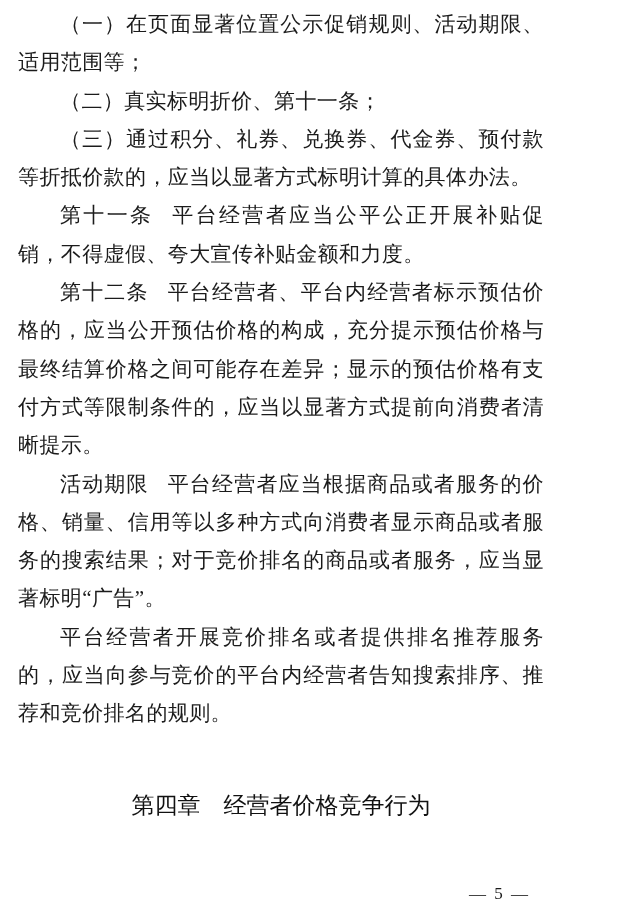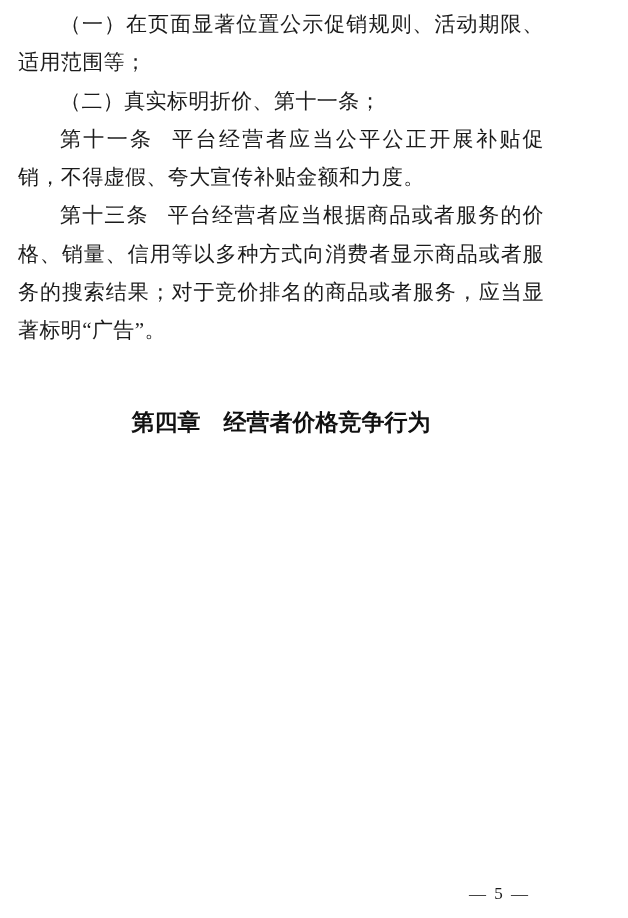--- a/index.html
+++ b/index.html
@@ -31,21 +31,21 @@
     letter-spacing: 0.4px;
   }
   .article-head {
     font-weight: 400;
     margin-right: 0.9em;
   }
   .chapter {
     margin: 56px 0 0 0;
     text-align: center;
     font-family: "Liberation Sans", "DejaVu Sans", sans-serif;
-    font-weight: 700;
+    font-weight: 400;
     font-size: 23px;
     line-height: 32px;
     color: #111111;
   }
   .page-number {
     position: absolute;
     right: 38px;
     bottom: 16px;
     font-size: 17px;
     line-height: 17px;
@@ -57,25 +57,28 @@
 </head>
 <body>
 
 <div class="page">
   <div class="content">
 
     <p class="para">（一）在页面显著位置公示促销规则、活动期限、适用范围等；</p>
 
     <p class="para">（二）真实标明折价、第十一条；</p>
 
+    <p class="para">（三）通过积分、礼券、兑换券、代金券、预付款等折抵价款的，应当以显著方式标明计算的具体办法。</p>
 
     <p class="para"><span class="article-head">第十一条</span><span>平台经营者应当公平公正开展补贴促销，不得虚假、夸大宣传补贴金额和力度。</span></p>
 
 
+    <p class="para"><span class="article-head">第十二条</span><span>平台经营者、平台内经营者标示预估价格的，应当公开预估价格的构成，充分提示预估价格与最终结算价格之间可能存在差异；显示的预估价格有支付方式等限制条件的，应当以显著方式提前向消费者清晰提示。</span></p>
 
-    <p class="para"><span class="article-head">第十三条</span><span>平台经营者应当根据商品或者服务的价格、销量、信用等以多种方式向消费者显示商品或者服务的搜索结果；对于竞价排名的商品或者服务，应当显著标明“广告”。</span></p>
+    <p class="para"><span class="article-head">活动期限</span><span>平台经营者应当根据商品或者服务的价格、销量、信用等以多种方式向消费者显示商品或者服务的搜索结果；对于竞价排名的商品或者服务，应当显著标明“广告”。</span></p>
 
+    <p class="para">平台经营者开展竞价排名或者提供排名推荐服务的，应当向参与竞价的平台内经营者告知搜索排序、推荐和竞价排名的规则。</p>
   </div>
 
   <h2 class="chapter">第四章　经营者价格竞争行为</h2>
 
   <div class="page-number">— 5 —</div>
 </div>
 
 </body></html>

